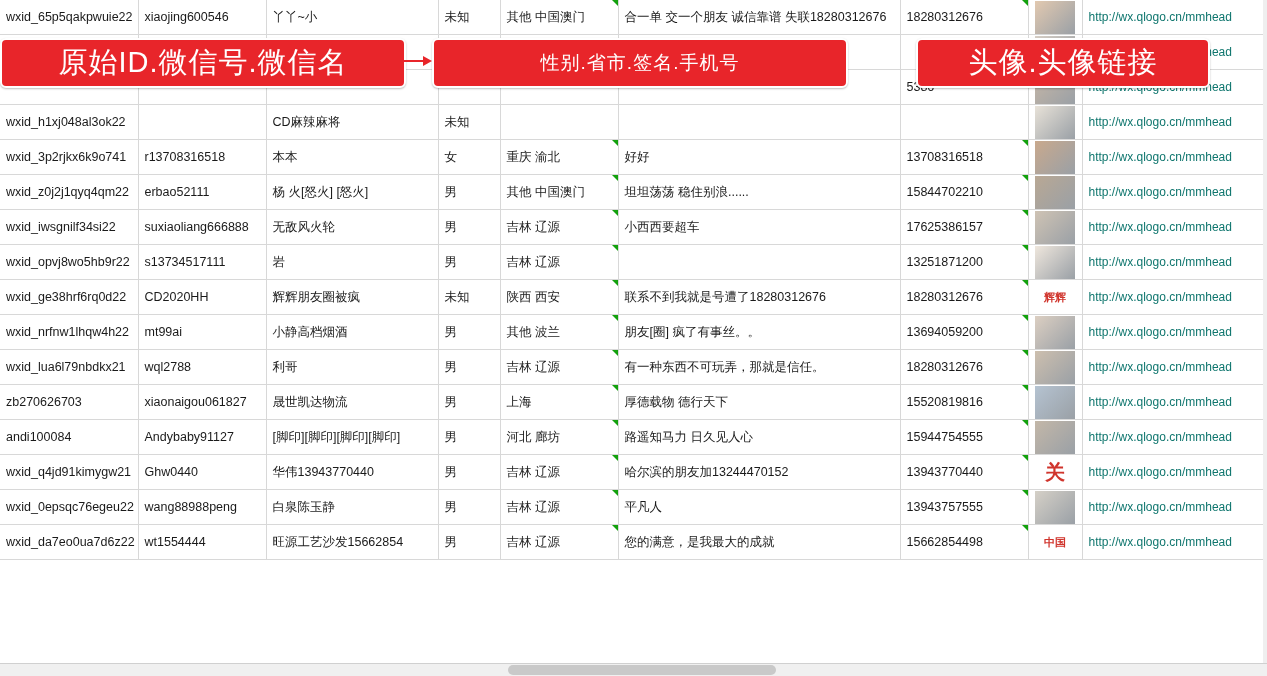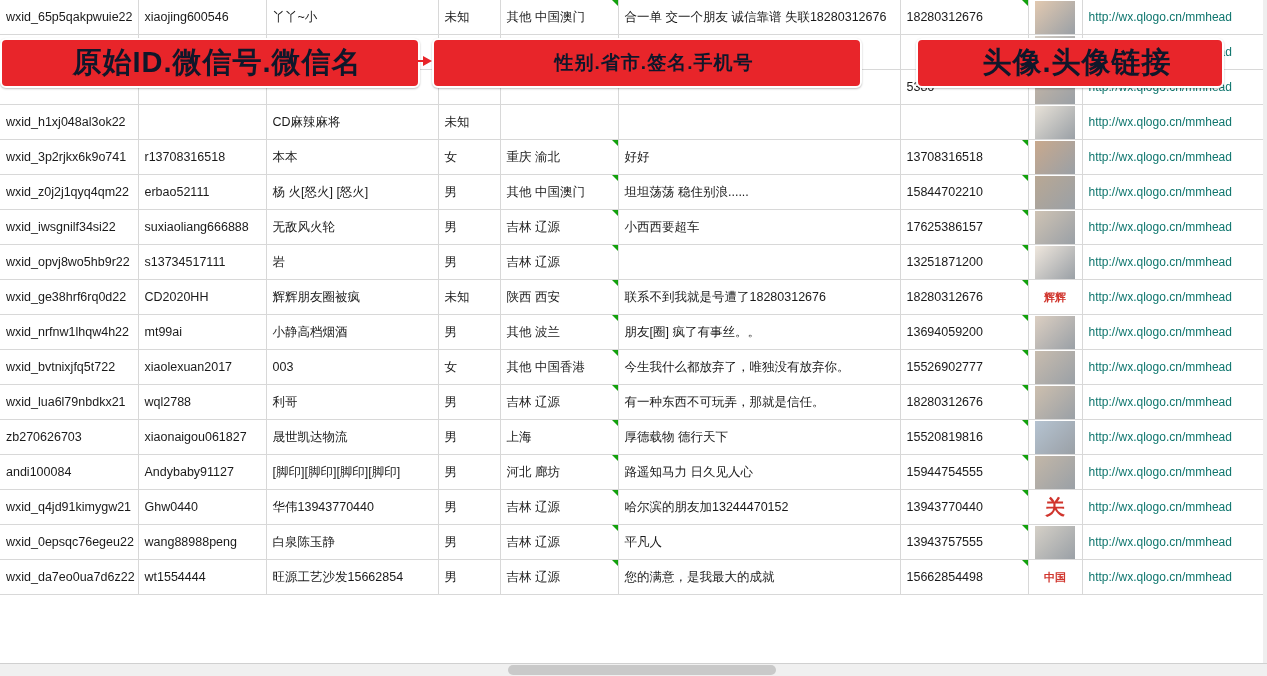--- a/index.html
+++ b/index.html
@@ -88,32 +88,31 @@
     right: 0;
     top: 0;
   }
 
   td.with-tri { position: relative; }
 
   
   .banner {
     position: absolute;
     background: #e8252a;
-    color: #0f172a;
-    font-weight: bold;
+    color: #ffffff;
+    font-weight: normal;
     font-family: "Liberation Sans", "DejaVu Sans", sans-serif;
     border-radius: 6px;
     border: 2px solid #ffffff;
     display: flex;
     align-items: center;
     justify-content: center;
     letter-spacing: 1px;
     box-shadow: 0 1px 2px rgba(0,0,0,0.25);
     white-space: nowrap;
-    padding-left: 14px;
   }
   #banner1 {
     left: 0px;
     top: 38px;
     width: 402px;
     height: 46px;
     font-size: 29px;
   }
   #banner2 {
     left: 432px;
@@ -328,33 +327,20 @@
           <td class="">男</td>
           <td class=" with-tri">其他 波兰<span class="tri"></span></td>
           <td class="sign-cell">朋友[圈] 疯了有事丝。。</td>
           <td class=" with-tri">13694059200<span class="tri"></span></td>
           <td class="avatar-cell">
             <div class="avatar-img" style="background: linear-gradient(135deg, rgb(220, 207, 194) 0%, rgb(154, 160, 166) 100%);"></div>
           </td>
           <td class="link-cell">http://wx.qlogo.cn/mmhead</td>
         </tr>
         <tr>
-          <td class="">wxid_bvtnixjfq5t722</td>
-          <td class="">xiaolexuan2017</td>
-          <td class="">003</td>
-          <td class="">女</td>
-          <td class=" with-tri">其他 中国香港<span class="tri"></span></td>
-          <td class="sign-cell">今生我什么都放弃了，唯独没有放弃你。</td>
-          <td class=" with-tri">15526902777<span class="tri"></span></td>
-          <td class="avatar-cell">
-            <div class="avatar-img" style="background: linear-gradient(135deg, rgb(200, 188, 174) 0%, rgb(154, 160, 166) 100%);"></div>
-          </td>
-          <td class="link-cell">http://wx.qlogo.cn/mmhead</td>
-        </tr>
-        <tr>
           <td class="">wxid_lua6l79nbdkx21</td>
           <td class="">wql2788</td>
           <td class="">利哥</td>
           <td class="">男</td>
           <td class=" with-tri">吉林 辽源<span class="tri"></span></td>
           <td class="sign-cell">有一种东西不可玩弄，那就是信任。</td>
           <td class=" with-tri">18280312676<span class="tri"></span></td>
           <td class="avatar-cell">
             <div class="avatar-img" style="background: linear-gradient(135deg, rgb(205, 191, 174) 0%, rgb(154, 160, 166) 100%);"></div>
           </td>

